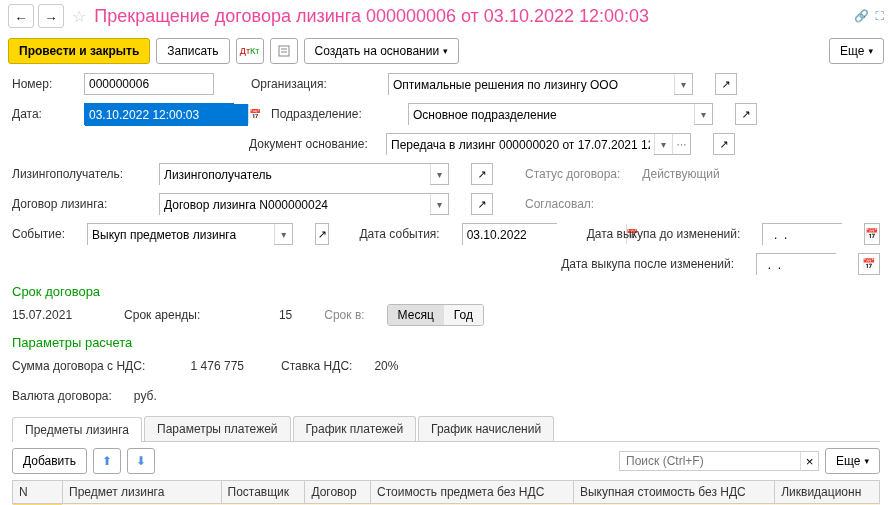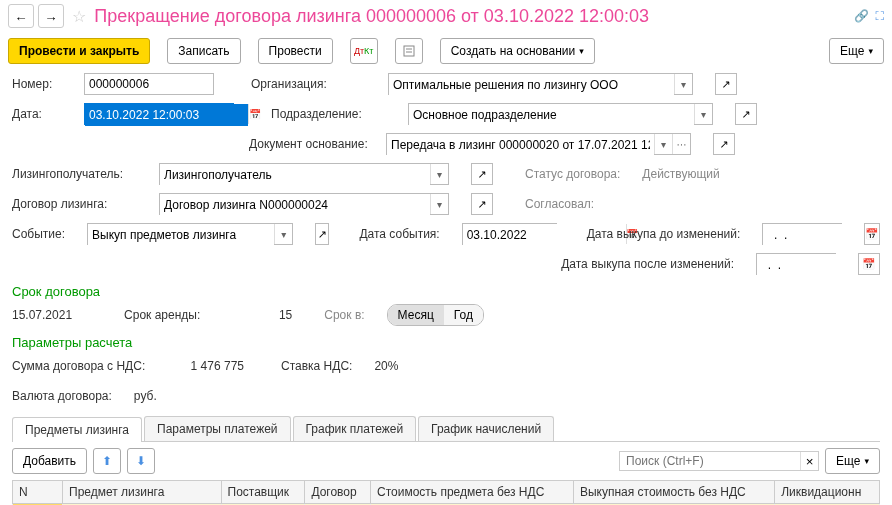--- a/index.html
+++ b/index.html
@@ -2,36 +2,36 @@
 <html><head>
 <meta charset="utf-8">
 <style>
 * { box-sizing: border-box; margin: 0; padding: 0; }
 body { font-family: Arial, sans-serif; font-size: 12px; color: #333; background: #fff; width: 892px; }
 .header { display: flex; align-items: center; padding: 4px 8px; gap: 4px; }
 .nav-btn { border: 1px solid #ccc; background: #fff; width: 26px; height: 24px; display: flex; align-items: center; justify-content: center; cursor: pointer; border-radius: 3px; }
 .star { color: #ccc; font-size: 16px; margin: 0 4px; }
 .title { font-size: 18px; color: #ec4899; font-weight: normal; flex: 1; }
 .header-right { display: flex; gap: 6px; }
-.toolbar { display: flex; align-items: center; padding: 6px 8px; gap: 17px; }
+.toolbar { display: flex; align-items: center; padding: 6px 8px; gap: 6px; }
 .btn { border: 1px solid #aaa; background: #fff; padding: 4px 10px; border-radius: 3px; cursor: pointer; font-size: 12px; height: 26px; display: flex; align-items: center; }
 .btn-primary { background: #ffd700; border-color: #c9a800; font-weight: bold; }
 .btn-icon { width: 28px; justify-content: center; padding: 4px; }
 .btn-dropdown::after { content: "▾"; margin-left: 4px; font-size: 9px; }
 .body { padding: 2px 12px; }
 .row { display: flex; align-items: center; margin-bottom: 6px; gap: 22px; min-height: 24px; }
 .label { color: #333; white-space: nowrap; }
 .input { border: 1px solid #bbb; padding: 2px 4px; height: 22px; font-size: 12px; background: #fff; }
 .input-sel { background: #0078d7; color: #fff; border-color: #0078d7; }
 .input-group { display: flex; border: 1px solid #bbb; height: 22px; background: #fff; }
 .input-group .input { border: none; flex: 1; }
 .input-group .ig-btn { border: none; border-left: 1px solid #ddd; width: 18px; background: #fff; cursor: pointer; display: flex; align-items: center; justify-content: center; font-size: 10px; color: #666; }
 .ext-btn { border: 1px solid #bbb; width: 22px; height: 22px; background: #fff; cursor: pointer; display: flex; align-items: center; justify-content: center; font-size: 11px; }
 .section-title { color: #009900; font-size: 13px; margin: 8px 0 4px; }
-.toggle-group { display: flex; border: 1px solid #bbb; border-radius: 10px; overflow: hidden; }
+.toggle-group { display: flex; border: 1px solid #bbb; border-radius: 3px; overflow: hidden; }
 .toggle-btn { padding: 3px 10px; background: #f5f5f5; border: none; cursor: pointer; font-size: 12px; }
 .toggle-btn.active { background: #e0e0e0; }
 .tabs { display: flex; border-bottom: 1px solid #ccc; margin-top: 8px; }
 .tab { padding: 5px 12px; border: 1px solid #ccc; border-bottom: none; background: #f5f5f5; cursor: pointer; margin-right: 2px; border-radius: 3px 3px 0 0; font-size: 12px; }
 .tab.active { background: #fff; position: relative; top: 1px; }
 .tab-toolbar { display: flex; padding: 6px 0; gap: 6px; align-items: center; }
 .search-box { display: flex; border: 1px solid #ccc; background: #fff; flex: 1; max-width: 200px; margin-left: auto; }
 .search-box input { border: none; flex: 1; padding: 2px 6px; font-size: 12px; color: #999; }
 .search-box .clear { width: 18px; border: none; border-left: 1px solid #ddd; background: #fff; cursor: pointer; }
 .table { width: 100%; border-collapse: collapse; border: 1px solid #ccc; }
@@ -55,21 +55,20 @@
   <span class="title">Прекращение договора лизинга 000000006 от 03.10.2022 12:00:03</span>
   <div class="header-right">
     <span style="color:#888;cursor:pointer">🔗</span>
     <span style="color:#4a90e2;cursor:pointer">⛶</span>
   </div>
 </div>
 
 <div class="toolbar">
   <button class="btn btn-primary">Провести и закрыть</button>
   <button class="btn">Записать</button>
-  <button class="btn">Провести</button>
   <button class="btn btn-icon">
       <span style="color:#c00;font-size:9px">Дт</span>
       <span style="color:#090;font-size:9px">Кт</span>
     </button>
   <button class="btn btn-icon">
       <svg width="14" height="14" viewBox="0 0 14 14">
         <rect x="2" y="2" width="10" height="10" fill="none" stroke="#888"></rect>
         <line x1="4" y1="5" x2="10" y2="5" stroke="#888"></line>
         <line x1="4" y1="8" x2="10" y2="8" stroke="#888"></line>
       </svg>

